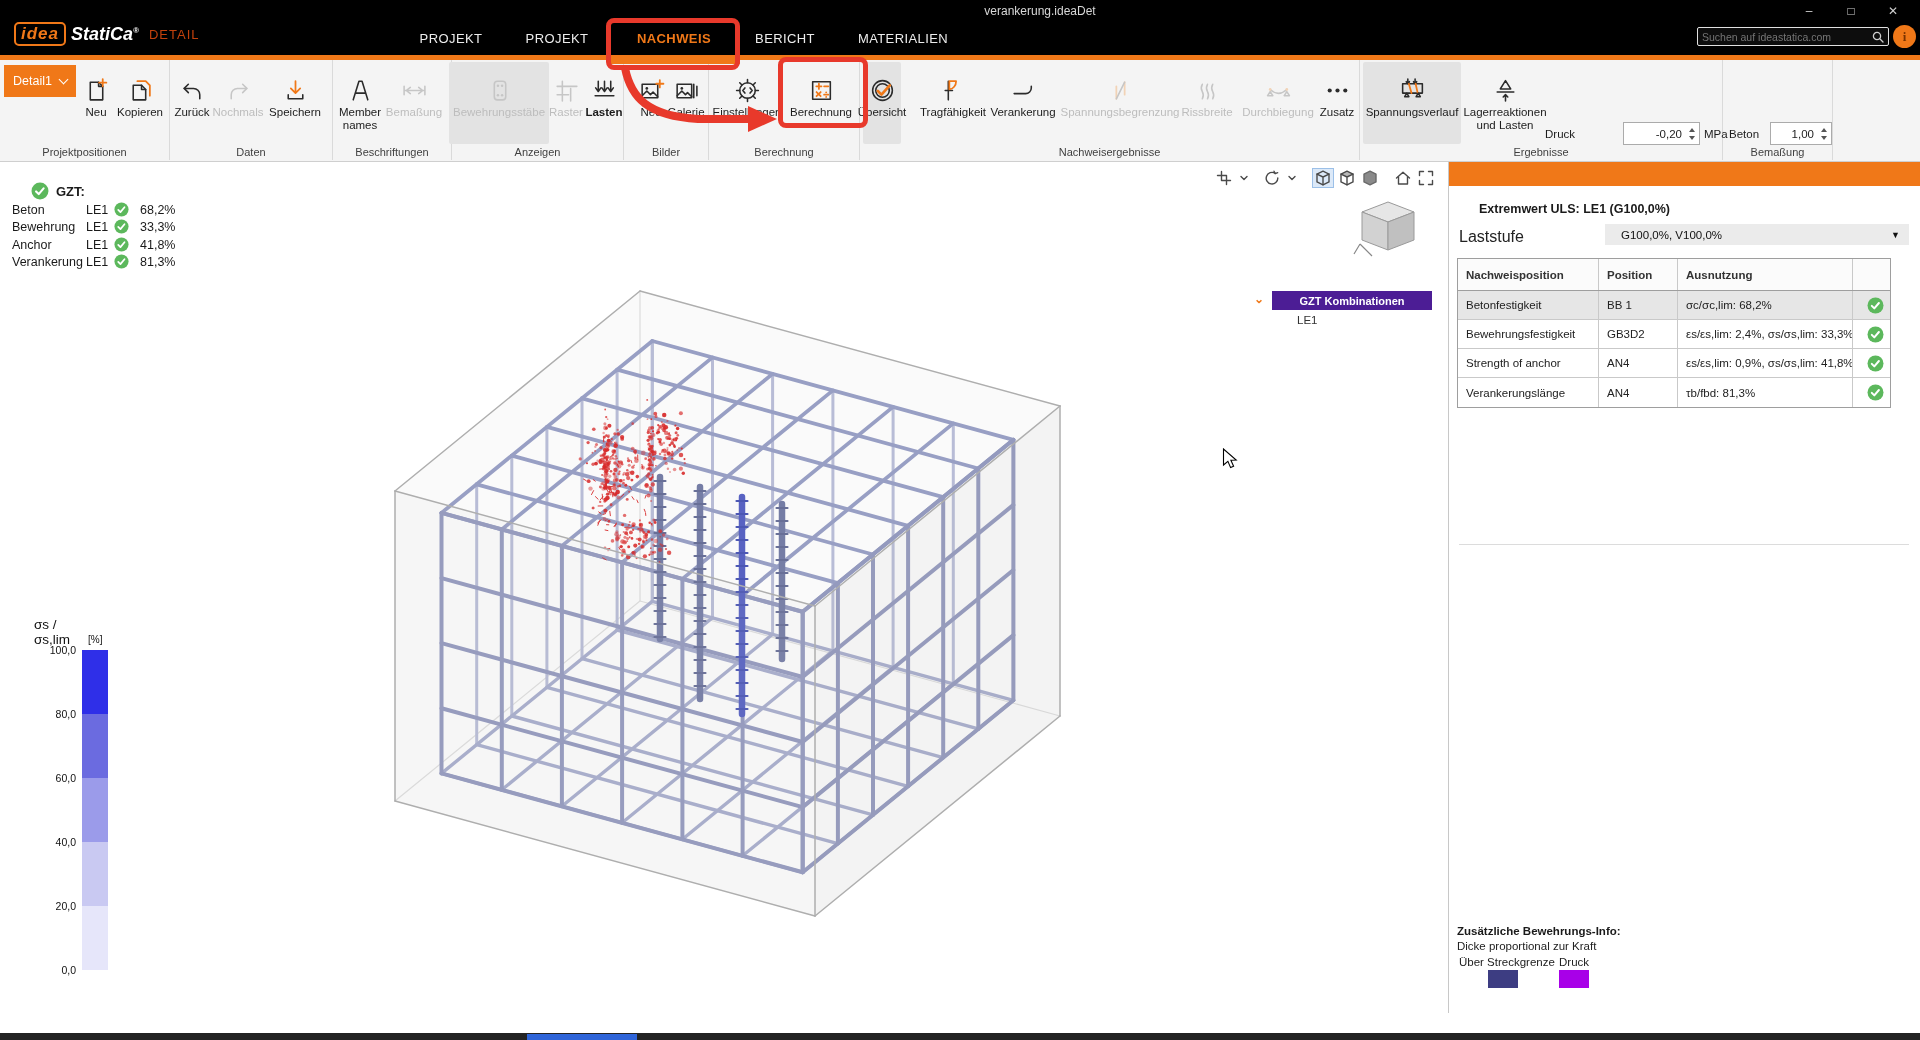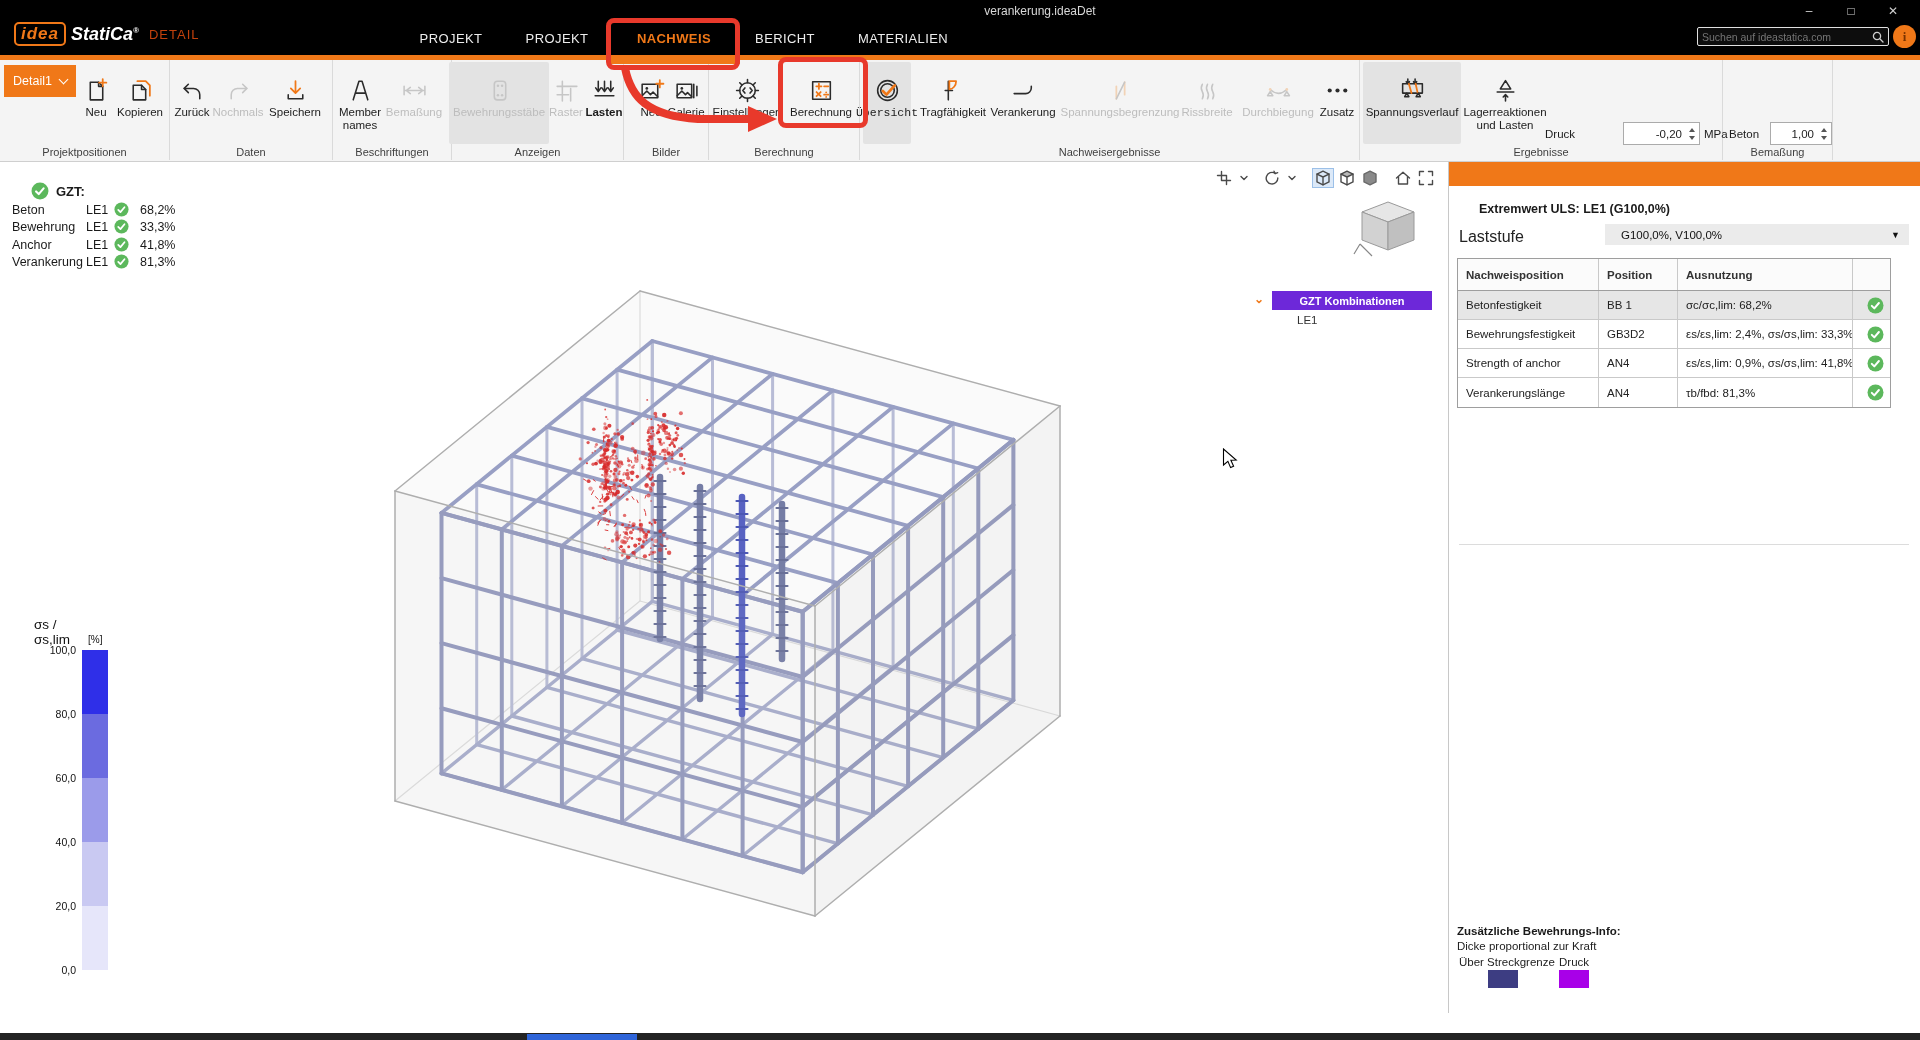--- a/index.html
+++ b/index.html
@@ -75,21 +75,21 @@
   .anno-box { position:absolute; border:5px solid #e8392b; border-radius:8px; z-index:50; pointer-events:none; }
   .anno-arrow { position:absolute; z-index:51; pointer-events:none; }
 
   
   .viewport { position:absolute; left:0; top:162px; width:1448px; height:851px; background:#fff; }
   .summary { position:absolute; left:0; top:20px; }
   .sum-title { position:absolute; left:56px; top:2px; font-weight:bold; font-size:13px; color:#1a1a1a; }
   .sum-row { position:absolute; font-size:12.5px; color:#1a1a1a; }
   .okcheck { display:inline-block; }
   .combo-chev { position:absolute; left:1254px; top:130px; color:#f07818; font-size:12px; font-weight:bold; }
-  .combo-pill { position:absolute; left:1272px; top:129px; width:160px; height:19px; background:#6d28d9;
+  .combo-pill { position:absolute; left:1272px; top:129px; width:160px; height:19px; background:#4c1d95;
     color:#fff; font-weight:bold; font-size:11px; display:flex; align-items:center; justify-content:center;
     cursor:pointer; }
   .combo-item { position:absolute; left:1297px; top:152px; font-size:11.5px; color:#333; cursor:pointer; }
   .vp-toolbar { position:absolute; left:1214px; top:5px; height:22px; display:flex; align-items:center; gap:3px; }
   .vp-tb-btn { height:20px; display:flex; align-items:center; justify-content:center; padding:0 2px; cursor:pointer; }
   .vp-tb-btn svg { stroke:#4a4a4a; fill:none; stroke-width:1.4; stroke-linecap:round; stroke-linejoin:round; }
   .vp-tb-btn.sel { background:#dce9f8; border:1px solid #9cc0e8; }
   .scale { position:absolute; left:0; top:450px; }
   .scale-title { position:absolute; left:34px; top:5px; font-size:13.5px; color:#111; }
   .scale-unit { position:absolute; left:88px; top:22px; font-size:10px; color:#111; }
@@ -320,21 +320,21 @@
               <path class="a" d="M8 9h5M10.5 6.5v5M15.5 9h4M8.2 14.5l4 4M12.2 14.5l-4 4M15.5 17h4"></path>
               <circle class="af" cx="17.5" cy="14.8" r="0.9"></circle>
               <circle class="af" cx="17.5" cy="19.2" r="0.9"></circle>
             </svg>
           </div>
           <div class="rb-label">Berechnung</div>
         </div>
       </div>
       <div class="rb-group" style="left: 860px; width: 500px;">
         <div class="rb-group-label">Nachweisergebnisse</div>
-        <div class="rb-item pressed" style="left: 3px; width: 48px; font-family: Liberation Mono, monospace;">
+        <div class="rb-item pressed" style="left: 3px; width: 38px;">
           <div class="rb-icon">
             <svg viewBox="0 0 26 26">
               <circle class="s" cx="13" cy="13" r="9.5"></circle>
               <circle class="s" cx="13" cy="13" r="6.5"></circle>
               <path class="a2" d="M8.5 13.5l3.5 3.5L20 8"></path>
             </svg>
           </div>
           <div class="rb-label">Übersicht</div>
         </div>
         <div class="rb-item" style="left: 53px; width: 80px;">

